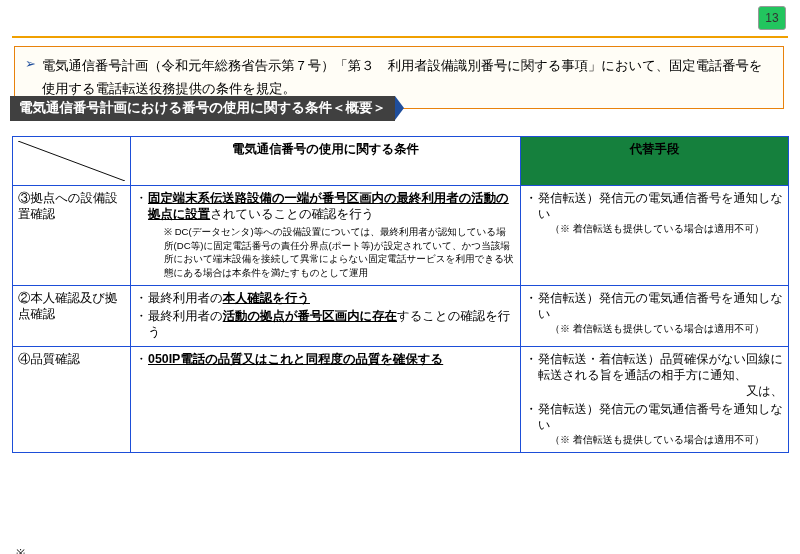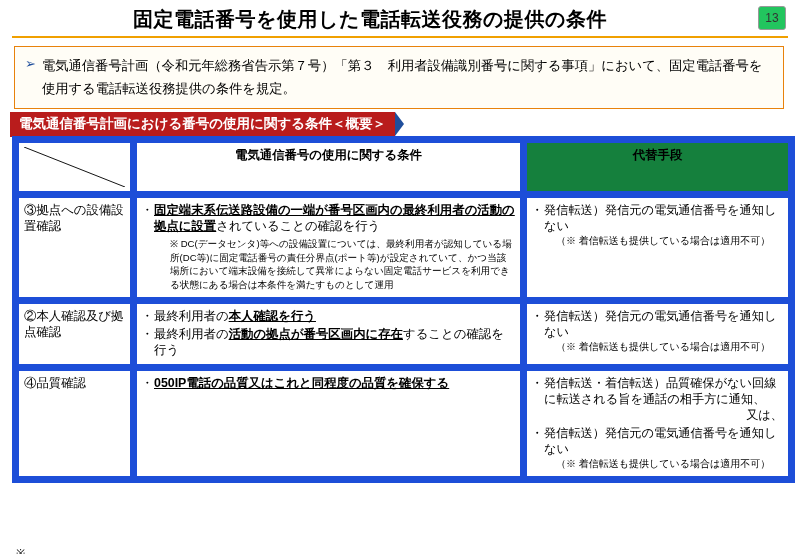--- a/index.html
+++ b/index.html
@@ -80,23 +80,23 @@
     flex: 0 0 auto;
   }
   .lead-text {
     font-size: 13.3px;
     line-height: 23px;
     text-indent: 0;
   }
   
   .section-label {
     position: absolute;
-    top: 112px;
+    top: 96px;
     left: 10px;
-    background: #b91c1c;
+    background: #404040;
     color: #ffffff;
     font-size: 13.5px;
     font-weight: bold;
     padding: 3px 9px 4px 9px;
   }
   .section-label::after {
     content: "";
     position: absolute;
     right: -9px;
     top: 0;
@@ -109,21 +109,21 @@
   
   .tbl {
     position: absolute;
     top: 136px;
     left: 12px;
     width: 776px;
     border-collapse: collapse;
     table-layout: fixed;
   }
   .tbl td, .tbl th {
-    border: 7px solid #1d4ed8;
+    border: 1px solid #1d4ed8;
     vertical-align: top;
     padding: 4px 5px;
     font-size: 12.4px;
     line-height: 16px;
   }
   .col-item { width: 118px; }
   .col-cond { width: 390px; }
   .col-alt  { width: 268px; }
 
   .hdr-cell {
@@ -220,23 +220,20 @@
   }
   .footnote .fn-body {
     padding-left: 18px;
   }
 </style>
 </head>
 <body>
 
 <div class="page">
 
-  <div class="title-bar">
-    <span class="title-text">固定電話番号を使用した電話転送役務の提供の条件</span>
-  </div>
   <div class="title-rule"></div>
   <div class="page-number">13</div>
 
   <div class="lead-box">
     <div class="lead-row">
       <span class="lead-marker">➢</span>
       <span class="lead-text">電気通信番号計画（令和元年総務省告示第７号）「第３　利用者設備識別番号に関する事項」において、固定電話番号を使用する電話転送役務提供の条件を規定。</span>
     </div>
   </div>
 

